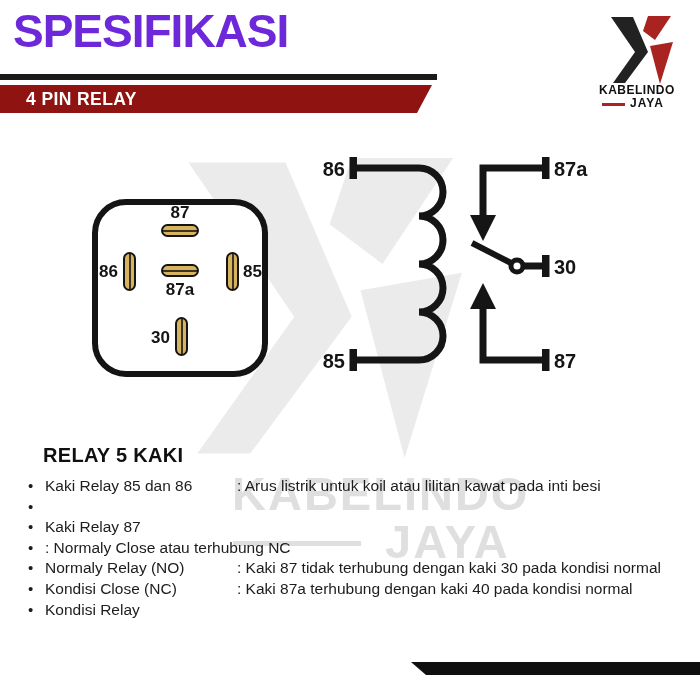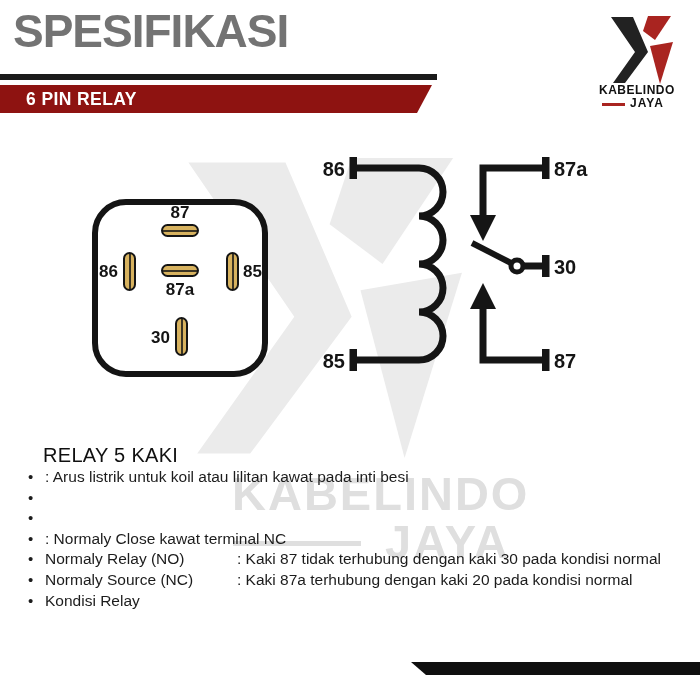--- a/index.html
+++ b/index.html
@@ -11,21 +11,21 @@
   
   .wm-layer { position:absolute; inset:0; z-index:0; }
   .wm-mark { position:absolute; left:188px; top:158px; width:292px; height:300px; }
   .wm-name { position:absolute; left:232px; top:466px; font-size:47px; font-weight:700;
              letter-spacing:2px; color:#dfdfdf; }
   .wm-line { position:absolute; left:233px; top:541px; width:128px; height:5px; background:#dfdfdf; }
   .wm-sub  { position:absolute; left:385px; top:514px; font-size:47px; font-weight:700;
              letter-spacing:2px; color:#dfdfdf; }
   
   .title { position:absolute; left:13px; top:4px; z-index:2; font-size:46px; font-weight:800;
-           letter-spacing:-1px; color:#737373; }
+           letter-spacing:-1px; color:#6d28d9; }
   .rule  { position:absolute; left:0; top:74px; width:437px; height:6px; background:#1a1a1a; z-index:2; }
   .banner{ position:absolute; left:0; top:85px; width:432px; height:28px; background:#8E1311;
            clip-path:polygon(0 0, 100% 0, calc(100% - 15px) 100%, 0 100%);
            display:flex; align-items:center; padding-left:26px; z-index:2; }
   .banner span { color:#ffffff; font-size:17.5px; font-weight:700; letter-spacing:.4px; }
   .logo   { position:absolute; left:591px; top:4px; width:106px; height:112px; z-index:2; }
   .logo svg { position:absolute; left:0; top:0; }
   .brand-name { position:absolute; left:599px; top:83px; width:70px; text-align:center;
                 font-size:12px; font-weight:700; letter-spacing:.5px; color:#111; z-index:2; }
   .brand-line { position:absolute; left:602px; top:103px; width:23px; height:2.5px; background:#A92420; z-index:2; }
@@ -41,21 +41,21 @@
                    height:2px; background:rgba(20,20,20,.8); }
   .pin.v::before { content:""; position:absolute; top:0; bottom:0; left:50%; margin-left:-1px;
                    width:2px; background:rgba(20,20,20,.8); }
   .pin-label { position:absolute; font-size:17px; font-weight:800; color:#141414; z-index:2; }
   
   .schematic { position:absolute; left:318px; top:146px; z-index:1; }
   .schematic text { font-family:"Liberation Sans", sans-serif; font-weight:700;
                     font-size:20px; fill:#151515; }
   
   .info { position:absolute; left:28px; top:444px; width:660px; z-index:1; }
-  .info-heading { margin-left:15px; font-size:20px; font-weight:400;
+  .info-heading { margin-left:15px; margin-bottom:9px; font-size:20px; font-weight:700;
                   letter-spacing:.3px; color:#101010; }
   .info-row { display:flex; line-height:20.6px; font-size:15.5px; color:#1c1c1c; }
   .info-row .bullet { width:17px; font-size:15px; }
   .info-row .term   { width:192px; }
   .info-row .desc   { flex:1; }
   
   .bottom-bar { position:absolute; left:411px; top:662px; width:289px; height:13px; background:#0f0f0f;
                 clip-path:polygon(0 0, 100% 0, 100% 100%, 15px 100%); z-index:2; }
 </style>
 </head>
@@ -70,21 +70,21 @@
       <polygon points="59,42 82,38 69,80" fill="#ebebeb"></polygon>
     </svg>
     <div class="wm-name">KABELINDO</div>
     <div class="wm-line"></div>
     <div class="wm-sub">JAYA</div>
   </div>
 
   <div class="title">SPESIFIKASI</div>
   <div class="rule"></div>
   <div class="banner">
-    <span>6 PIN RELAY</span>
+    <span>4 PIN RELAY</span>
   </div>
 
   <div class="logo">
     <svg width="106" height="112" viewBox="0 0 106 112">
       <polygon points="20,13 42,13 57,48 34,79 22,79 44,48" fill="#222222"></polygon>
       <polygon points="57,12 80,12 64,36 52,27" fill="#A92420"></polygon>
       <polygon points="59,42 82,38 69,80" fill="#A92420"></polygon>
     </svg>
   </div>
   <div class="brand-name">KABELINDO</div>
@@ -136,41 +136,43 @@
     <path d="M 483 306 L 483 360 L 545 360" fill="none" stroke="#151515" stroke-width="7"></path>
     <rect x="542" y="349" width="7.5" height="22" fill="#151515"></rect>
     <text x="554" y="368" text-anchor="start">87</text>
   </svg>
 
   <div class="info">
     <div class="info-heading">RELAY 5 KAKI</div>
 
     <div class="info-row">
       <span class="bullet">•</span>
+      <span class="term">Kaki Relay 85 dan 86</span>
       <span class="desc">: Arus listrik untuk koil atau lilitan kawat pada inti besi</span>
     </div>
     <div class="info-row">
       <span class="bullet">•</span>
     </div>
     <div class="info-row">
       <span class="bullet">•</span>
+      <span class="term">Kaki Relay 87</span>
     </div>
     <div class="info-row">
       <span class="bullet">•</span>
-      <span class="desc">: Normaly Close kawat terminal NC</span>
+      <span class="desc">: Normaly Close atau terhubung NC</span>
     </div>
     <div class="info-row">
       <span class="bullet">•</span>
       <span class="term">Normaly Relay (NO)</span>
       <span class="desc">: Kaki 87 tidak terhubung dengan kaki 30 pada kondisi normal</span>
     </div>
     <div class="info-row">
       <span class="bullet">•</span>
-      <span class="term">Normaly Source (NC)</span>
-      <span class="desc">: Kaki 87a terhubung dengan kaki 20 pada kondisi normal</span>
+      <span class="term">Kondisi Close (NC)</span>
+      <span class="desc">: Kaki 87a terhubung dengan kaki 40 pada kondisi normal</span>
     </div>
     <div class="info-row">
       <span class="bullet">•</span>
       <span class="term">Kondisi Relay</span>
     </div>
   </div>
 
   <div class="bottom-bar"></div>
 </div>
 

